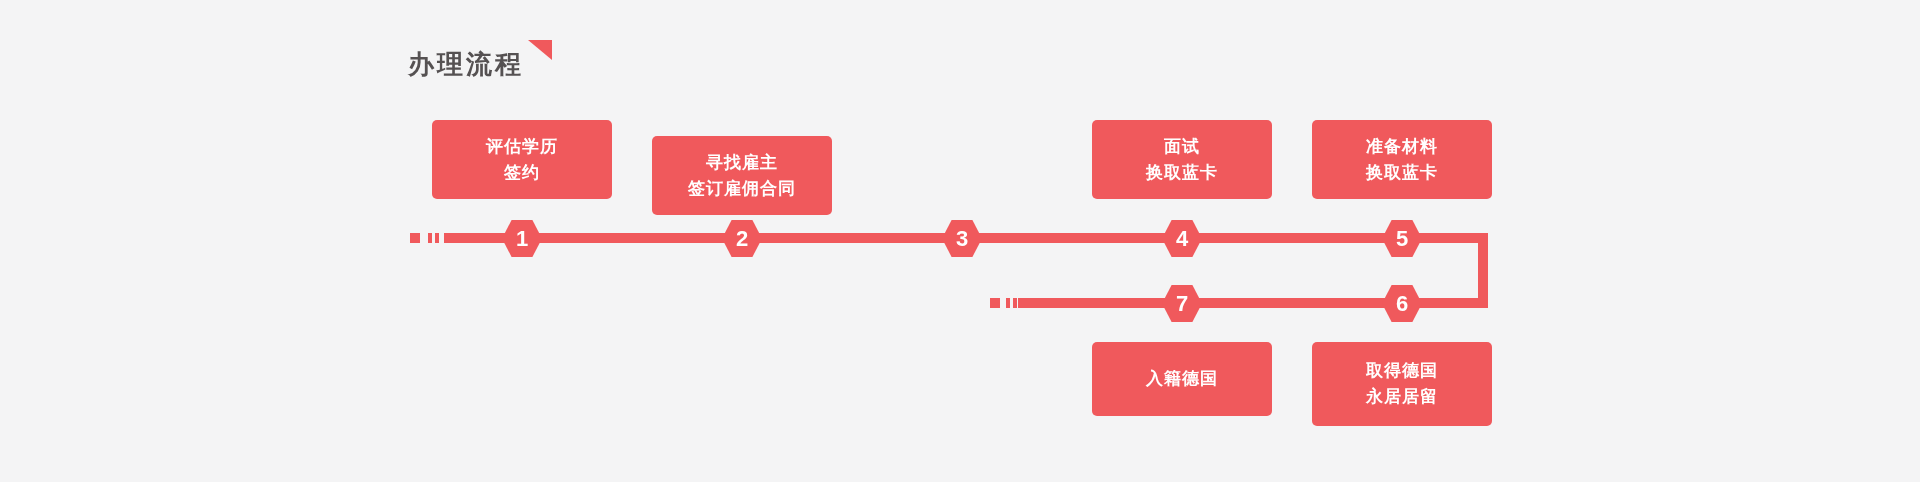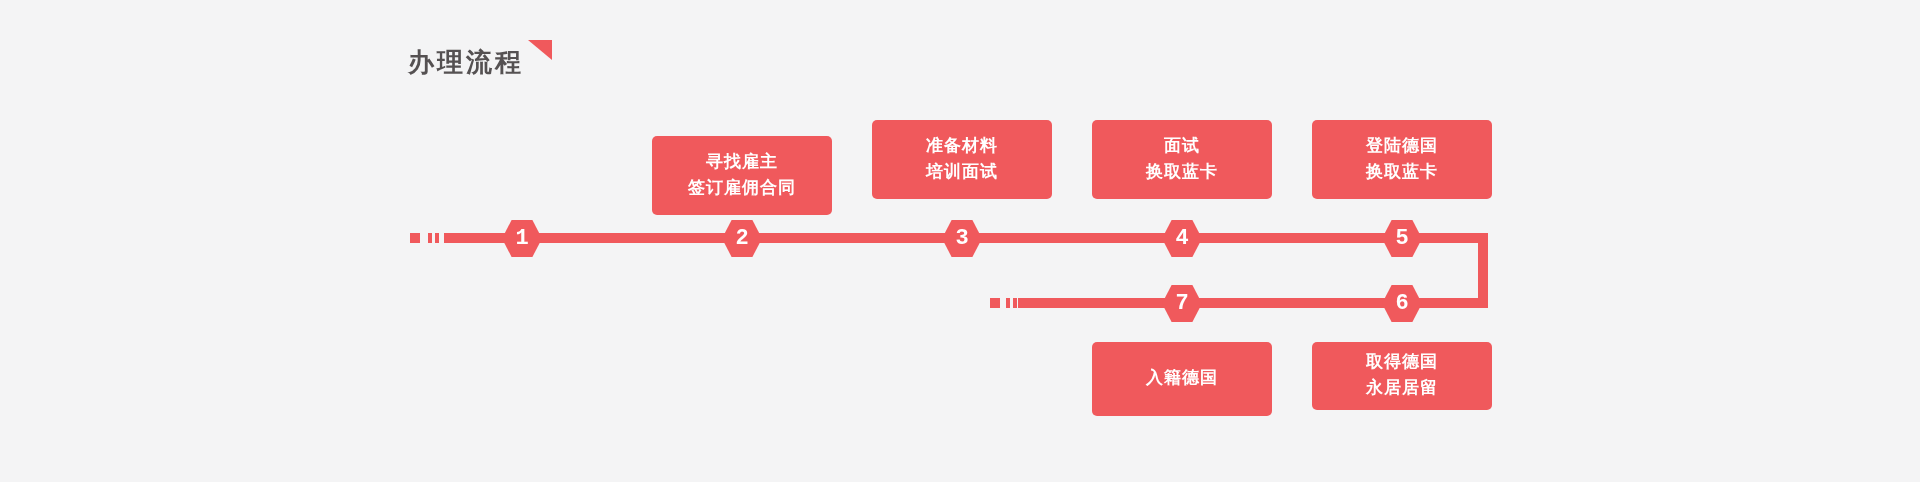--- a/index.html
+++ b/index.html
@@ -9,21 +9,21 @@
     --on-accent: #FFFFFF;
   }
   * { margin: 0; padding: 0; box-sizing: border-box; }
   html, body {
     width: 1920px; height: 482px;
     background: var(--bg);
     font-family: "Liberation Sans", "DejaVu Sans", sans-serif;
     overflow: hidden;
   }
   .stage { position: relative; width: 1920px; height: 482px; }
-  .abs { position: absolute; font-family: Liberation Mono, monospace; }
+  .abs { position: absolute; }
 
   
   .title {
     left: 408px; top: 50px;
     font-size: 26px; line-height: 28px;
     font-weight: bold;
     letter-spacing: 3px;
     color: var(--title-color);
   }
   .tri {
@@ -44,21 +44,21 @@
     text-align: center;
     display: flex; align-items: center; justify-content: center;
   }
   .box-label { white-space: pre-line; }
   .b1 { left: 432px;  top: 120px; }
   .b2 { left: 652px;  top: 120px; margin-top: 16px; }
   .b3 { left: 872px;  top: 120px; }
   .b4 { left: 1092px; top: 120px; }
   .b5 { left: 1312px; top: 120px; }
   .b7 { left: 1092px; top: 342px; height: 74px; }
-  .b6 { left: 1312px; top: 342px; height: 68px; align-items: center; }
+  .b6 { left: 1312px; top: 342px; height: 84px; align-items: center; }
 
   
   .line, .dash { background: var(--accent); }
   .line1 { left: 444px;  top: 233px; width: 1044px; height: 10px; }
   .vline { left: 1478px; top: 233px; width: 10px;  height: 75px; }
   .line2 { left: 1018px; top: 298px; width: 470px; height: 10px; }
   .dsq1 { left: 410px; top: 233px; width: 10px; height: 10px; }
   .da1  { left: 428px; top: 233px; width: 4px;  height: 10px; }
   .db1  { left: 435px; top: 233px; width: 4px;  height: 10px; }
   .dsq2 { left: 990px;  top: 298px; width: 10px; height: 10px; }
@@ -84,34 +84,34 @@
   .h6 { left: 1382px; top: 285px; }
 </style>
 </head>
 <body>
 
 <div class="stage">
 
   <h1 class="title abs">办理流程</h1>
   <div class="tri abs"></div>
 
+  <div class="box abs b1">
+    <span class="box-label">评估学历
+签约</span>
+  </div>
   <div class="box abs b2">
     <span class="box-label">寻找雇主
 签订雇佣合同</span>
-  </div>
-  <div class="box abs b3">
-    <span class="box-label">准备材料
-培训面试</span>
   </div>
   <div class="box abs b4">
     <span class="box-label">面试
 换取蓝卡</span>
   </div>
   <div class="box abs b5">
-    <span class="box-label">登陆德国
+    <span class="box-label">准备材料
 换取蓝卡</span>
   </div>
 
   <div class="dash abs dsq1"></div>
   <div class="dash abs da1"></div>
   <div class="dash abs db1"></div>
   <div class="line abs line1"></div>
   <div class="line abs vline"></div>
   <div class="dash abs dsq2"></div>
   <div class="dash abs da2"></div>

